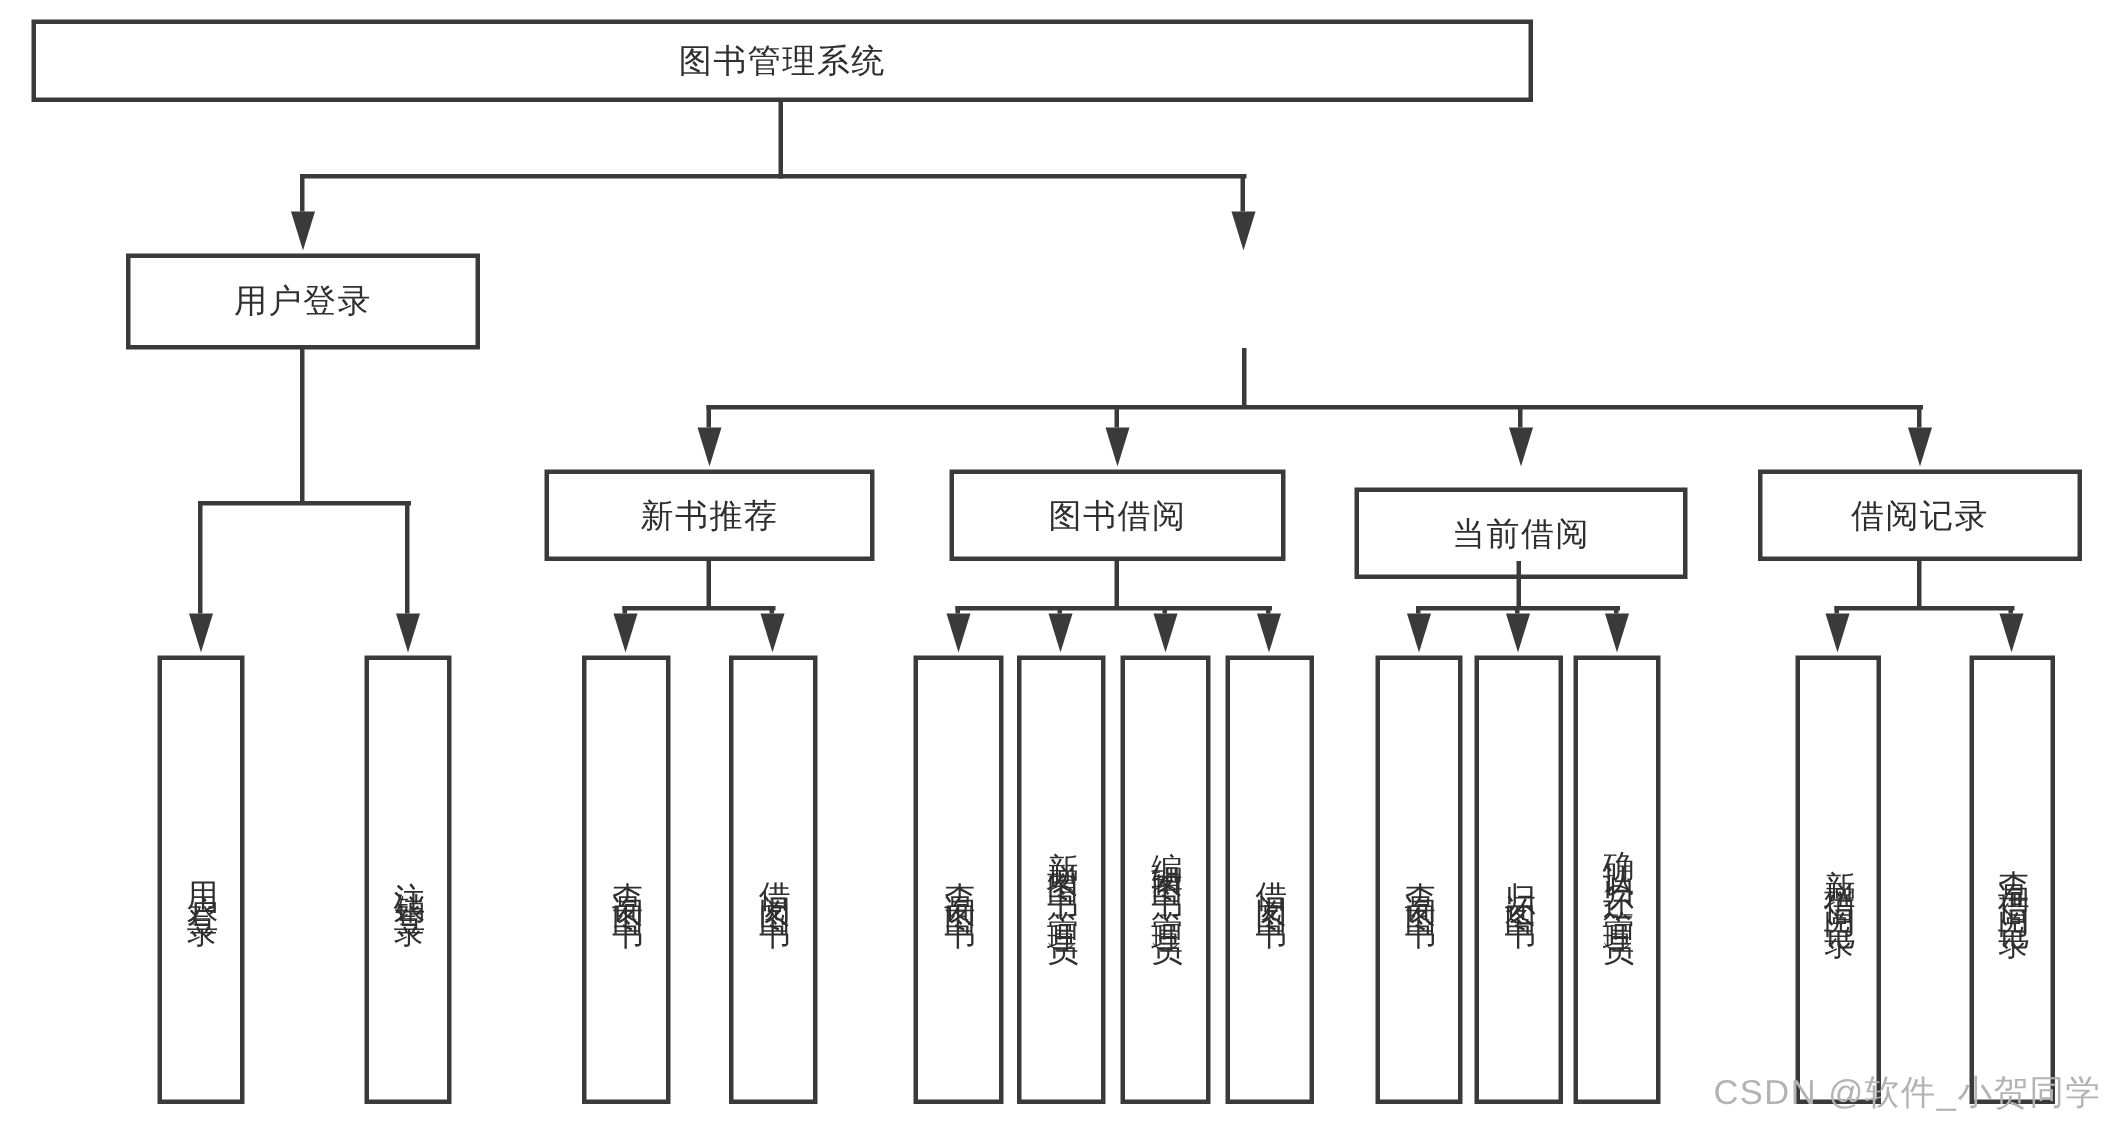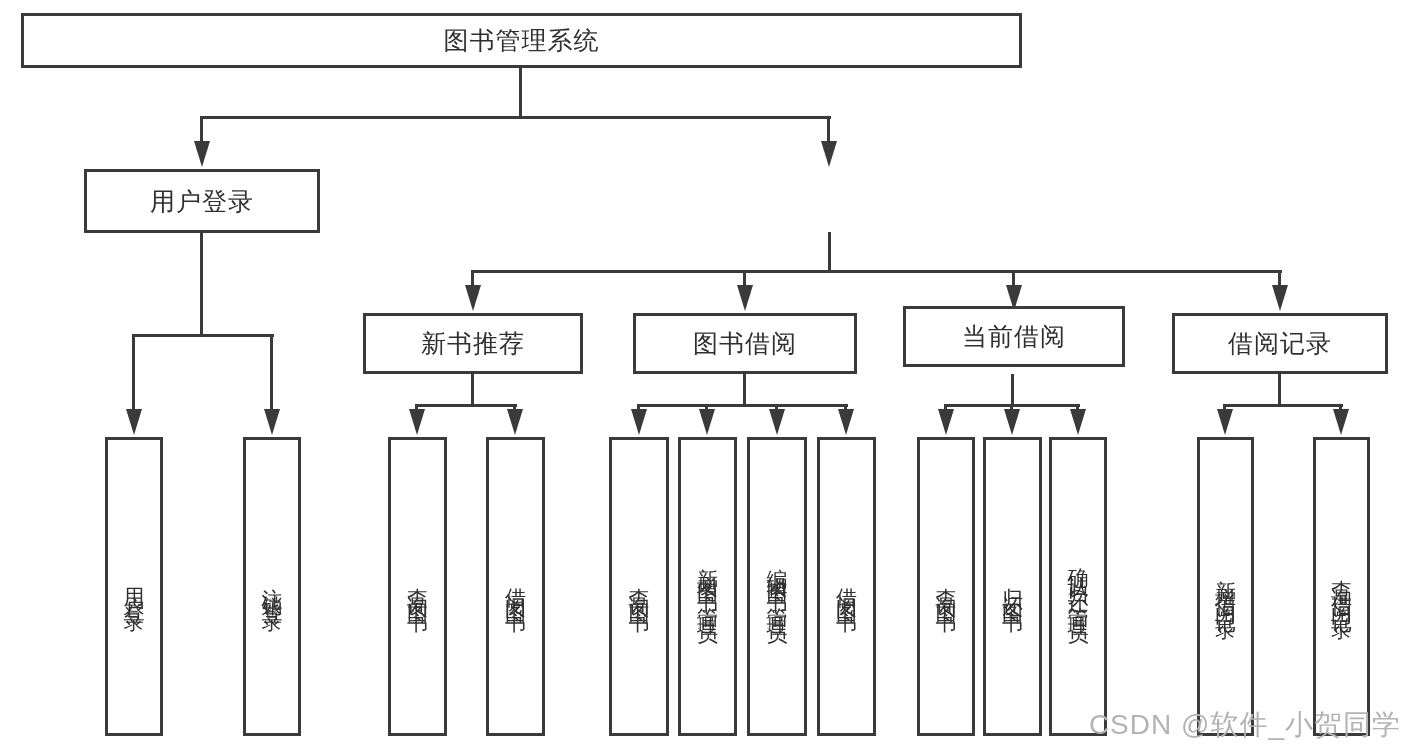--- a/index.html
+++ b/index.html
@@ -13,21 +13,21 @@
   }
   .node {
     position: absolute;
     box-sizing: border-box;
     border: 3px solid #3a3a3a;
     background: #ffffff;
     display: flex;
     align-items: center;
     justify-content: center;
     color: #2f2f2f;
-    font-size: 25px;
+    font-size: 22px;
     letter-spacing: 1px;
     white-space: nowrap;
   }
   .vnode {
     writing-mode: vertical-rl;
     text-orientation: mixed;
     font-size: 21px;
     letter-spacing: 8px;
     white-space: normal;
   }
@@ -42,21 +42,21 @@
     width: 0;
     height: 0;
     border-left: 8px solid transparent;
     border-right: 8px solid transparent;
     border-top: 26px solid #3a3a3a;
   }
   .watermark {
     position: absolute;
     right: 4px;
     bottom: 3px;
-    font-size: 28px;
+    font-size: 23px;
     color: #b3b3b3;
     letter-spacing: 1px;
     z-index: 5;
     white-space: nowrap;
     margin-top: 44px;
   }
 </style>
 </head>
 <body>
 
@@ -79,21 +79,21 @@
   <div class="arrowhead" style="left:465px; top:285px;"></div>
   <div class="vline" style="left:743px; top:270px; height:15px;"></div>
   <div class="arrowhead" style="left:737px; top:285px;"></div>
   <div class="vline" style="left:1012px; top:270px; height:15px;"></div>
   <div class="arrowhead" style="left:1006px; top:285px;"></div>
   <div class="vline" style="left:1278px; top:270px; height:15px;"></div>
   <div class="arrowhead" style="left:1272px; top:285px;"></div>
 
   <div class="node" style="left:633px; top:313px; width:224px; height:61px;">图书借阅</div>
   <div class="node" style="left:363px; top:313px; width:220px; height:61px;">新书推荐</div>
-  <div class="node" style="left:903px; top:306px; width:222px; height:61px;">当前借阅</div>
+  <div class="node" style="left:903px; top:325px; width:222px; height:61px;">当前借阅</div>
   <div class="node" style="left:1172px; top:313px; width:216px; height:61px;">借阅记录</div>
 
   <div class="vline" style="left:200px; top:232px; height:102px;"></div>
   <div class="hline" style="left:132px; top:334px; width:142px;"></div>
   <div class="vline" style="left:132px; top:334px; height:75px;"></div>
   <div class="arrowhead" style="left:126px; top:409px;"></div>
   <div class="vline" style="left:270px; top:334px; height:75px;"></div>
   <div class="arrowhead" style="left:264px; top:409px;"></div>
 
   <div class="vline" style="left:471px; top:374px; height:30px;"></div>

